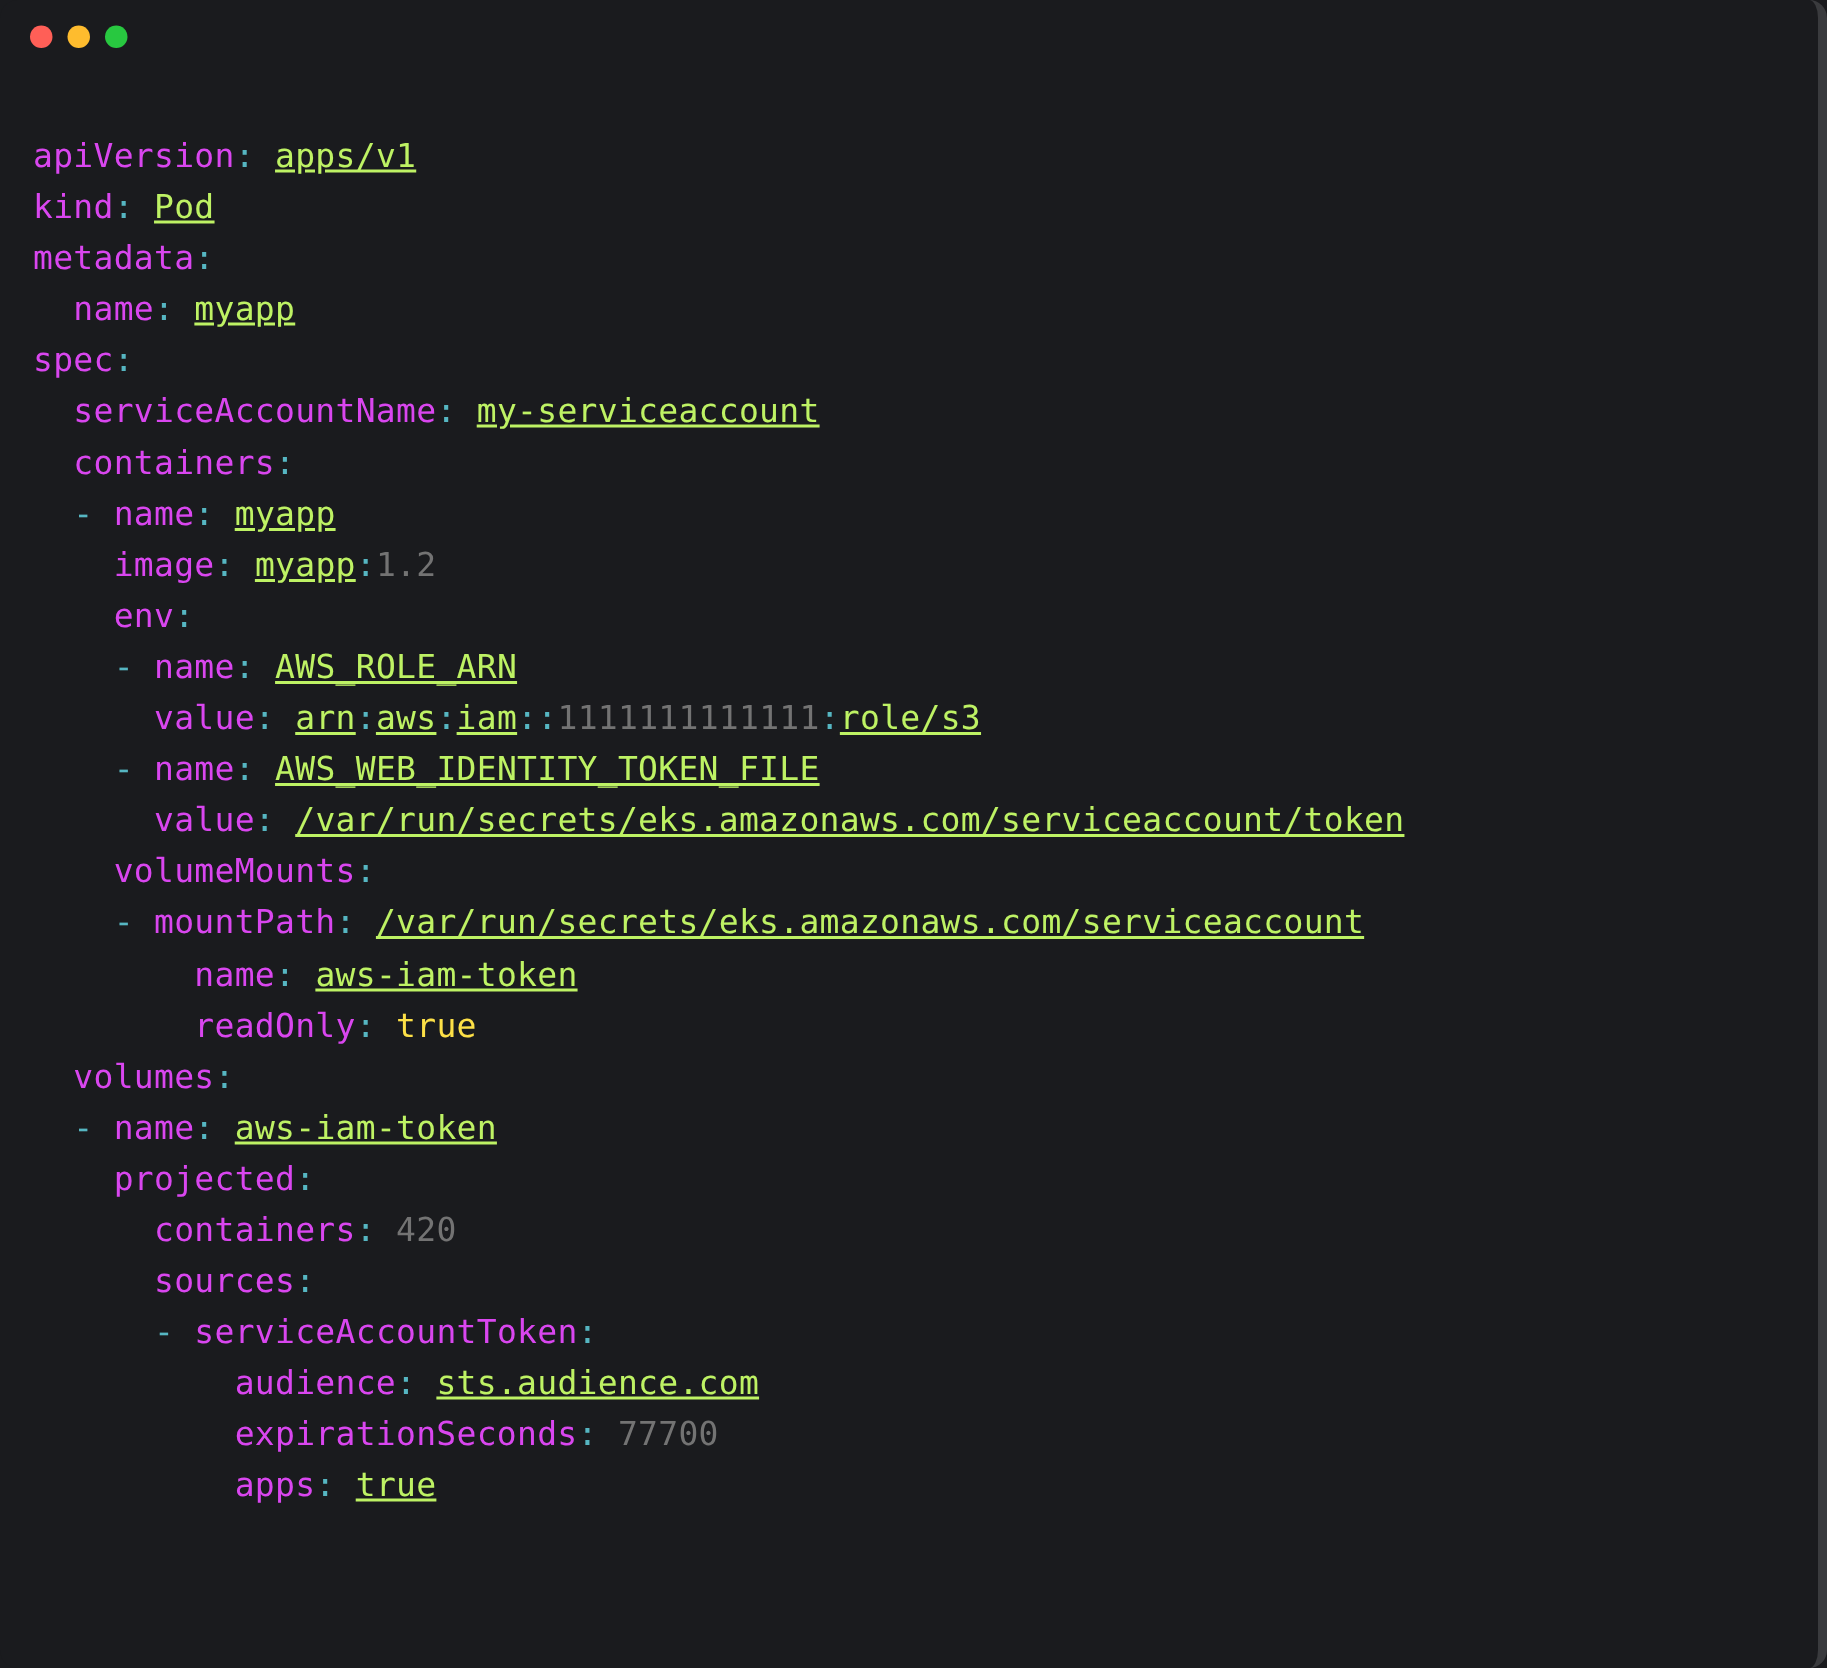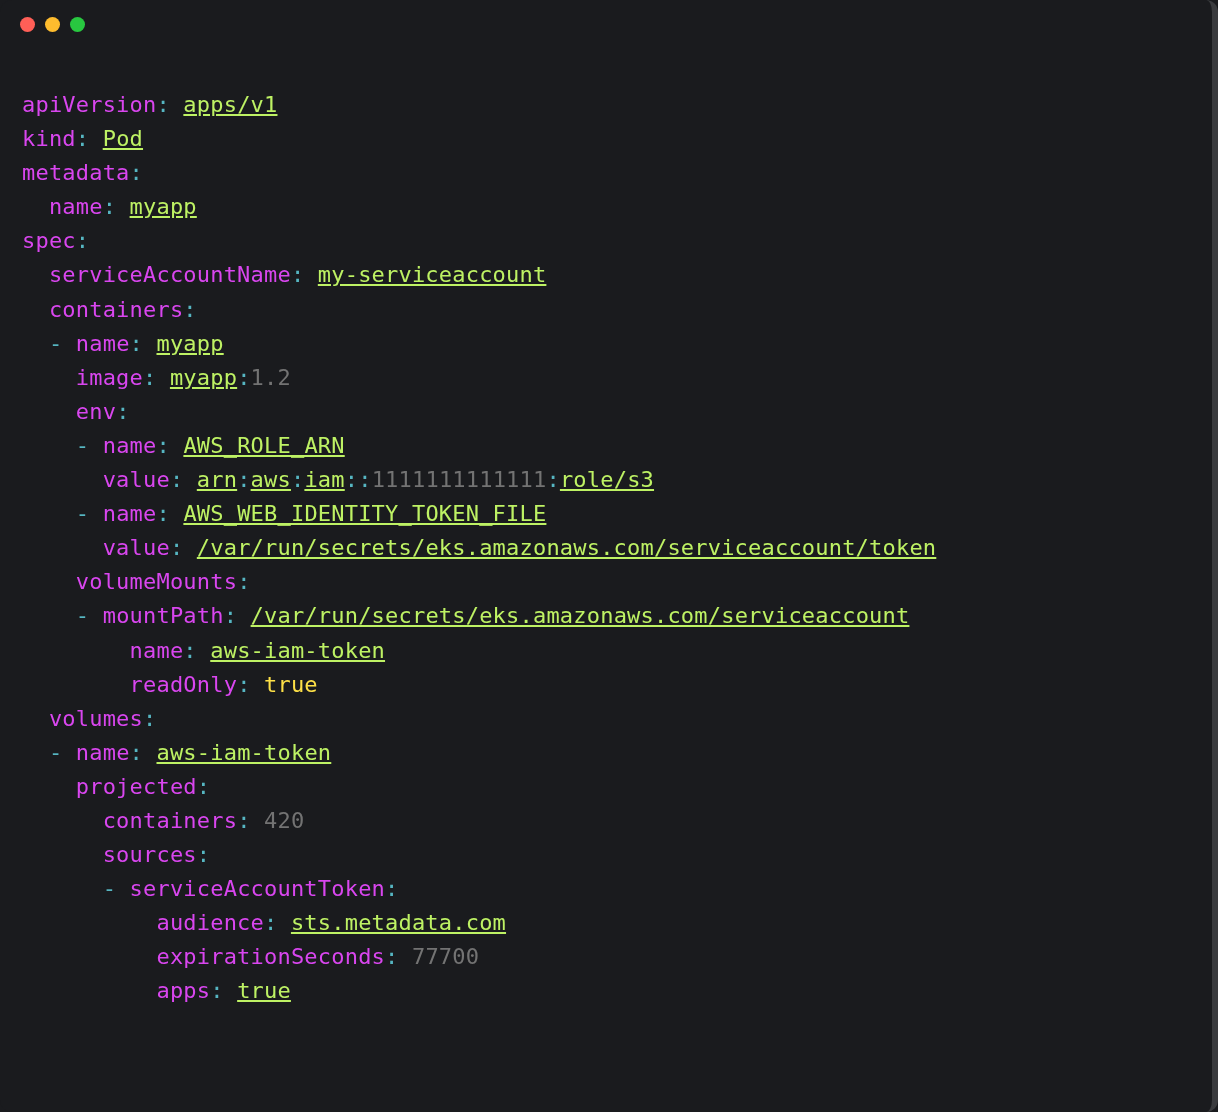--- a/index.html
+++ b/index.html
@@ -80,16 +80,16 @@
     <span class="key">volumeMounts</span><span class="punct">:</span>
     <span class="dash">-</span> <span class="key">mountPath</span><span class="punct">:</span> <span class="val">/var/run/secrets/eks.amazonaws.com/serviceaccount</span>
         <span class="key">name</span><span class="punct">:</span> <span class="val">aws-iam-token</span>
         <span class="key">readOnly</span><span class="punct">:</span> <span class="bool">true</span>
   <span class="key">volumes</span><span class="punct">:</span>
   <span class="dash">-</span> <span class="key">name</span><span class="punct">:</span> <span class="val">aws-iam-token</span>
     <span class="key">projected</span><span class="punct">:</span>
       <span class="key">containers</span><span class="punct">:</span> <span class="num">420</span>
       <span class="key">sources</span><span class="punct">:</span>
       <span class="dash">-</span> <span class="key">serviceAccountToken</span><span class="punct">:</span>
-          <span class="key">audience</span><span class="punct">:</span> <span class="val">sts.metadata.com</span>
+          <span class="key">audience</span><span class="punct">:</span> <span class="val">sts.audience.com</span>
           <span class="key">expirationSeconds</span><span class="punct">:</span> <span class="num">77700</span>
           <span class="key">apps</span><span class="punct">:</span> <span class="val">true</span></div>
 </div>
 
 </body></html>

